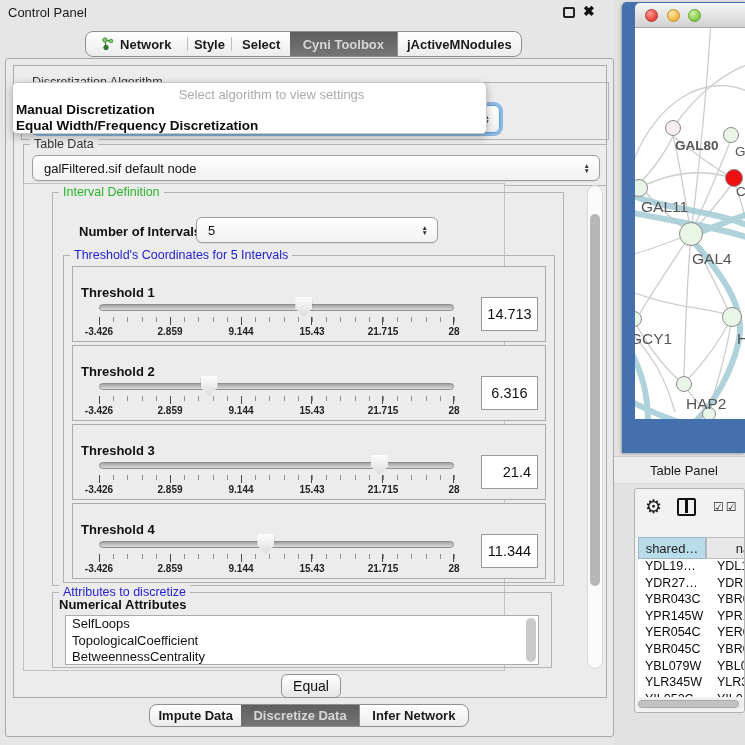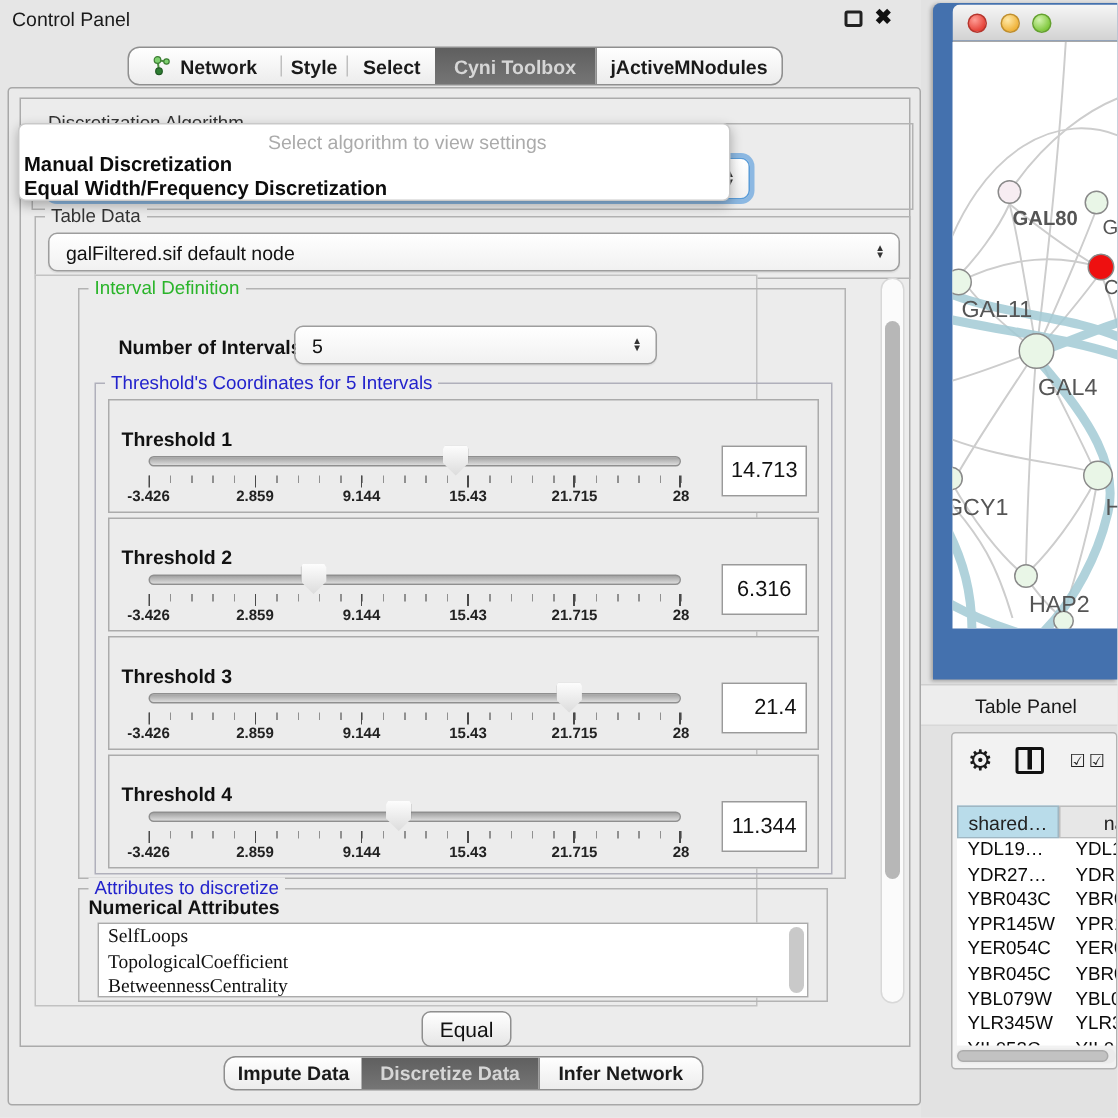--- a/index.html
+++ b/index.html
@@ -52,21 +52,21 @@
   .sl-thumb { position:absolute; top:-2px; width:17px; height:20px; background:linear-gradient(#fdfdfd,#dcdcdc); clip-path:polygon(8% 0,92% 0,100% 12%,100% 58%,50% 100%,0 58%,0 12%); filter:drop-shadow(0 0 1px #777); }
   .ticks-mi { position:absolute; left:0; top:18px; width:356px; height:5px; background:repeating-linear-gradient(to right,#909090 0 1px,transparent 1px 14.2px); }
   .ticks-ma { position:absolute; left:0; top:18px; width:356px; height:8px; background:repeating-linear-gradient(to right,#4a4a4a 0 1px,transparent 1px 70.8px); }
   .tick-labels { position:absolute; left:0; top:27px; width:356px; height:12px; }
   .tick-lab { position:absolute; transform:translateX(-50%); font-size:10px; font-weight:bold; color:#222; white-space:nowrap; }
   .valbox { position:absolute; left:408px; top:30px; width:57px; height:34px; border:1px solid #9a9a9a; background:#fff; display:flex; align-items:center; justify-content:center; font-size:14.5px; color:#111; }
 
   
   .attr-sub { position:absolute; left:6px; top:4px; font-weight:bold; font-size:13px; }
   .attr-list { position:absolute; left:12px; top:22px; width:474px; height:50px; background:#fff; border:1px solid #ababab; overflow:hidden; }
-  .attr-item { padding:1px 0 1px 6px; font-size:13px; color:#111; line-height:14.5px;font-family:Liberation Serif, serif; }
+  .attr-item { padding:1px 0 1px 6px; font-size:13px; color:#111; line-height:14.5px; }
   .attr-scroll { position:absolute; right:2px; top:2px; width:10px; height:44px; background:#c9c9c9; border-radius:5px; }
 
   .apply-btn { position:absolute; left:267px; top:608px; width:60px; height:24px; border:1px solid #8f8f8f; border-radius:6px; background:linear-gradient(#ffffff,#e6e6e6); font-size:14px; color:#111; display:flex; align-items:center; justify-content:center; }
 
   
   .right-bg { position:absolute; left:614px; top:0; width:131px; height:745px; background:#e2e2e2; }
   .netwin { position:absolute; left:622px; top:2px; width:123px; height:451px; background:#4471ae; border-top-left-radius:5px; box-shadow:-1px 1px 3px rgba(0,0,0,.3); }
   .mac-titlebar { position:absolute; left:13px; top:1px; width:110px; height:25px; background:linear-gradient(#f6f6f6,#d2d2d2); border-bottom:1px solid #a8a8a8; border-top-left-radius:5px; }
   .light { position:absolute; top:6px; width:13px; height:13px; border-radius:50%; }
   .l-red { left:10px; background:radial-gradient(circle at 35% 30%, #ff9e96, #e6443a 70%); border:1px solid #b5352d; }

